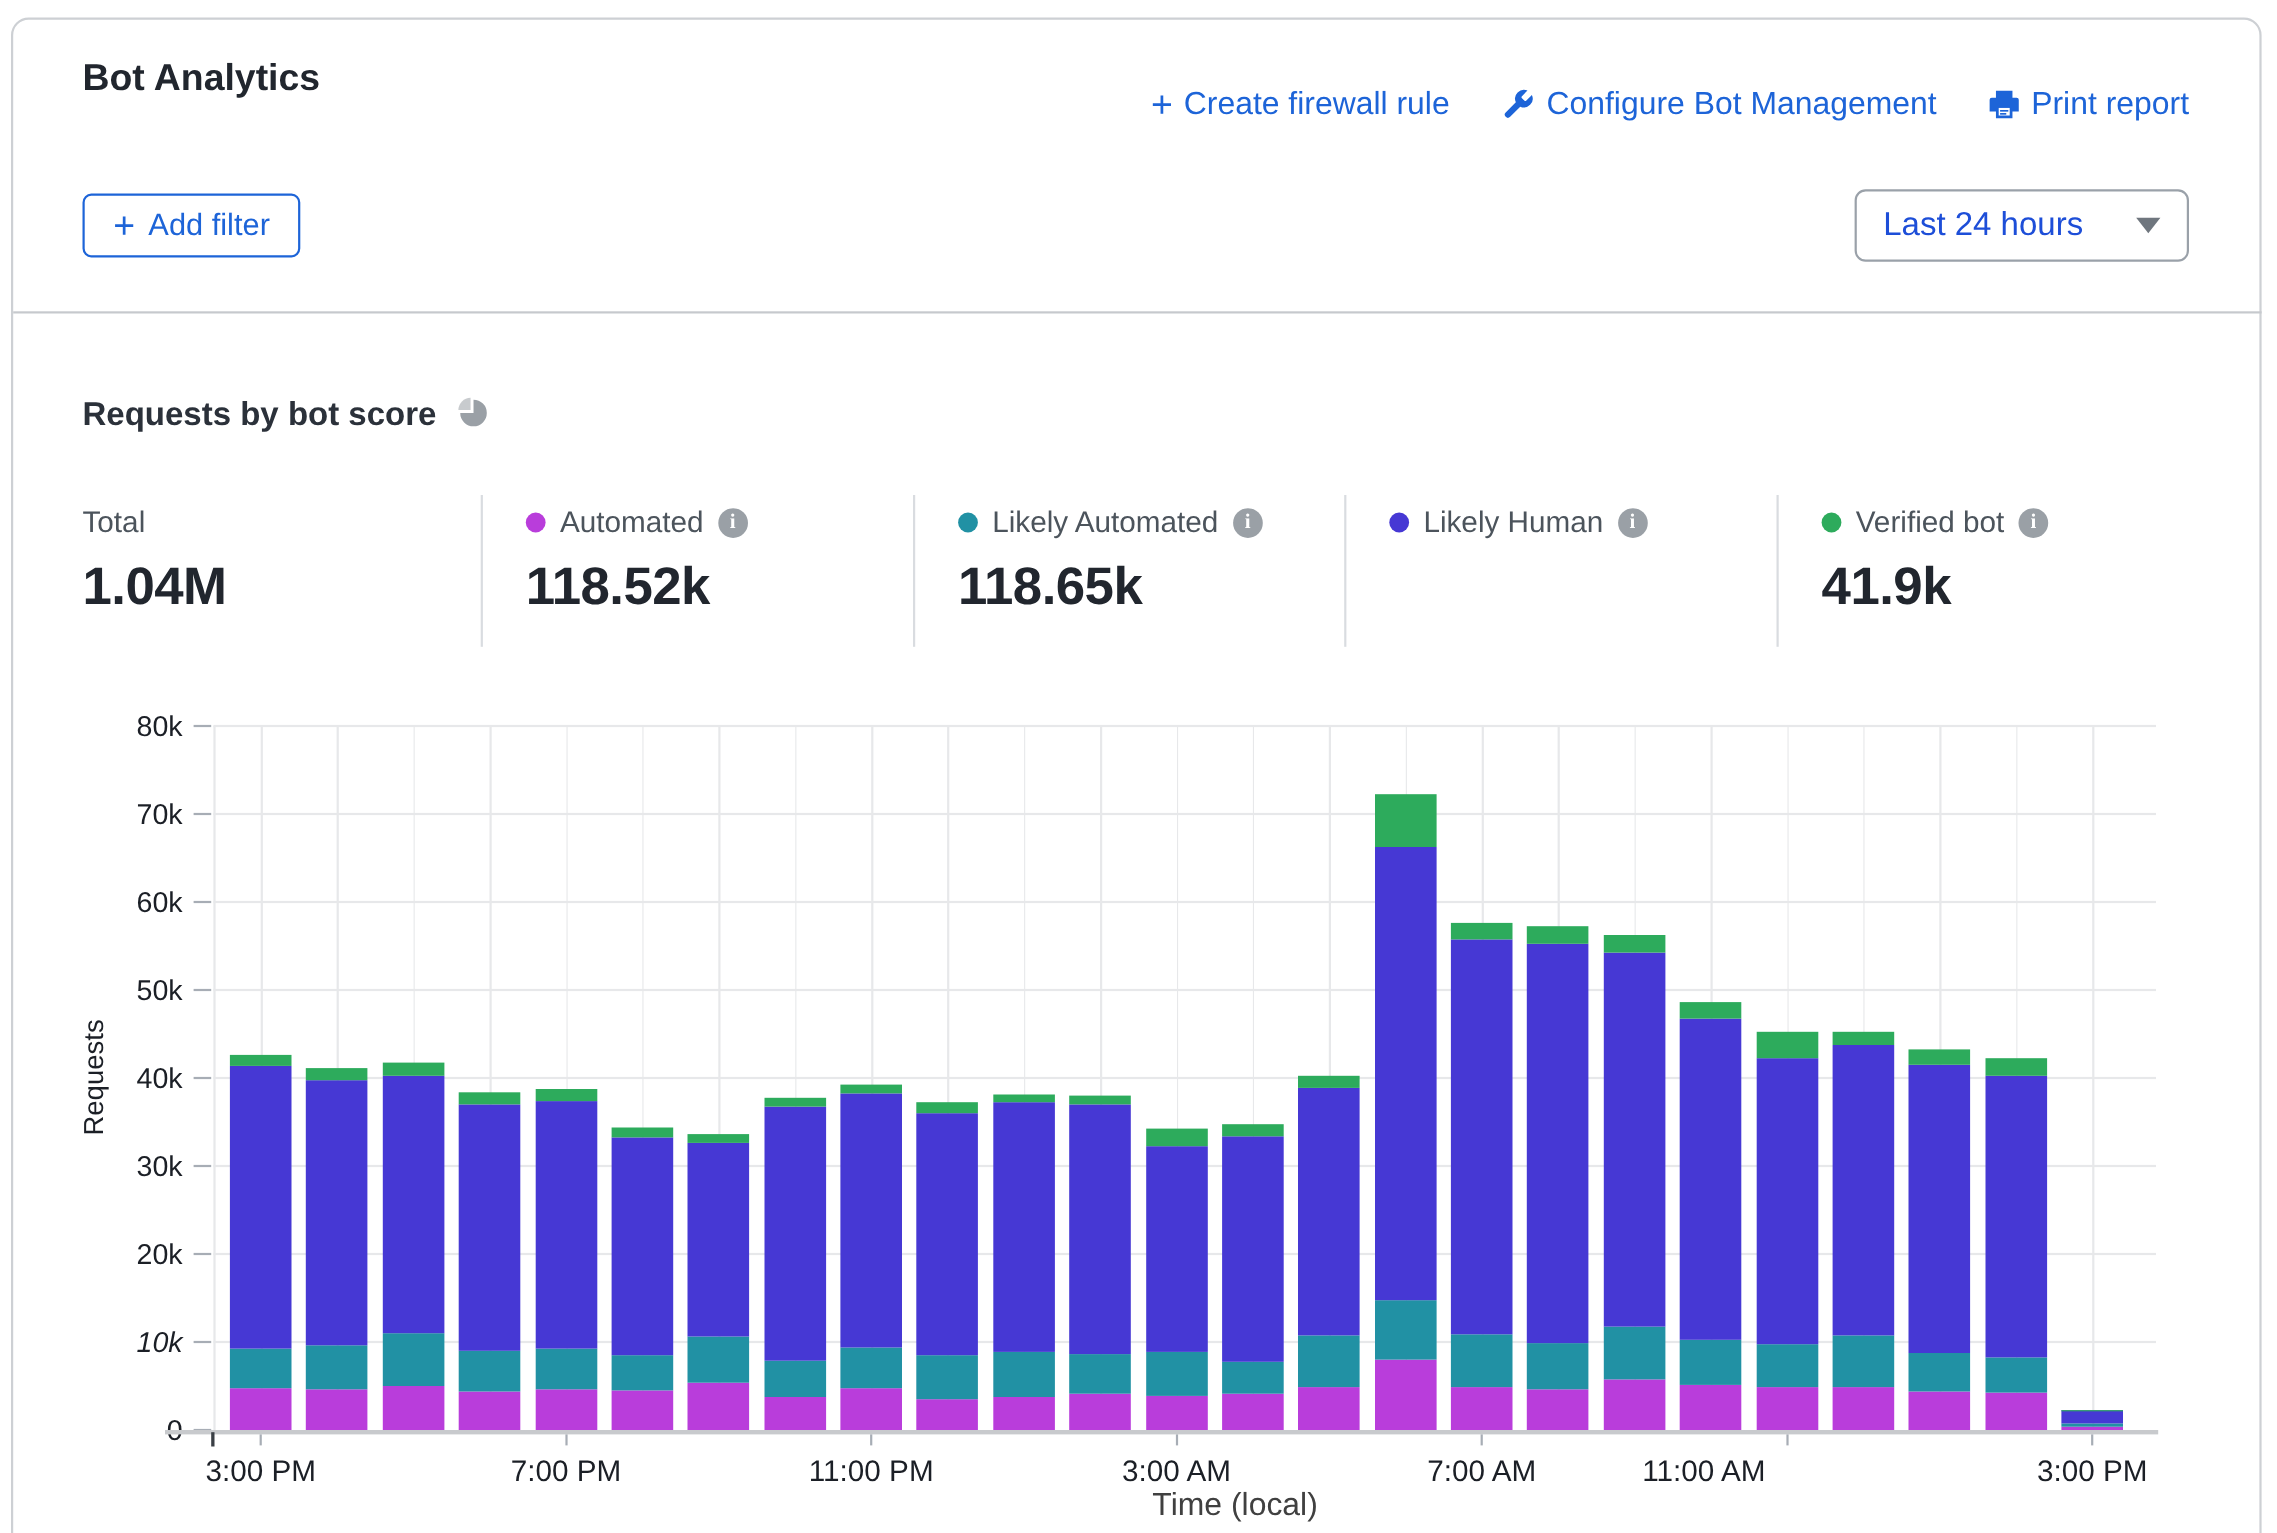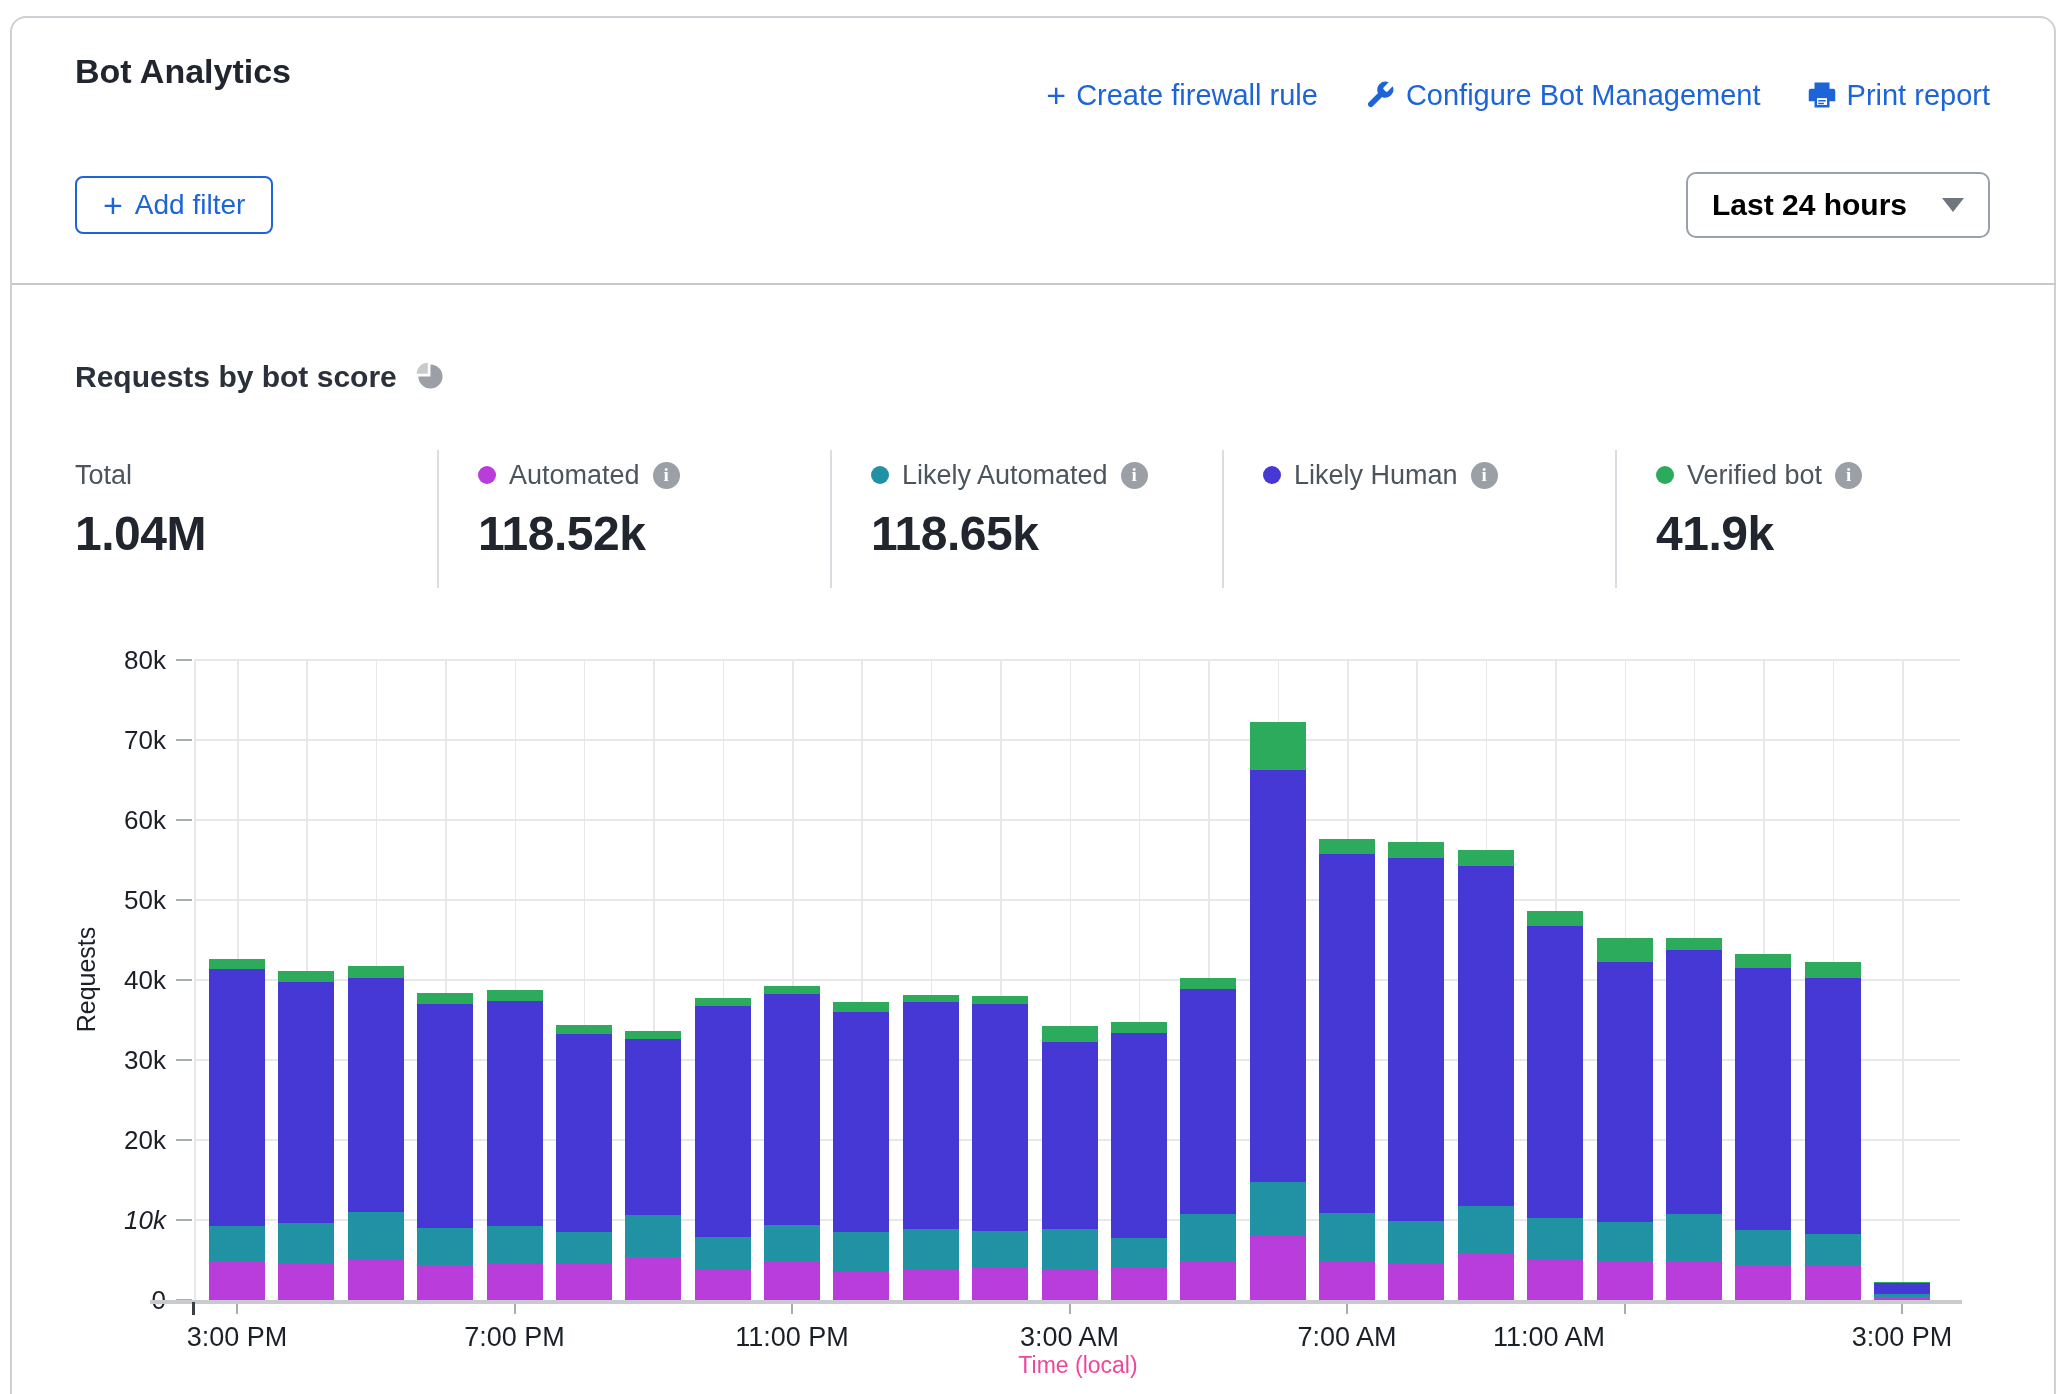--- a/index.html
+++ b/index.html
@@ -13,21 +13,21 @@
   .hlink { display:flex; align-items:center; gap:10px; color:#1d64d8; font-size:29px;
            cursor:pointer; white-space:nowrap; }
   .hlink svg { display:block; }
   .plus-glyph { font-size:34px; font-weight:500; line-height:1; }
   #add-filter-btn { left:75px; top:176px; height:58px; display:flex; align-items:center;
         gap:12px; padding:0 26px; border:2.5px solid #1d64d8; border-radius:8px;
         color:#1d64d8; font-size:28px; cursor:pointer; background:#fff; }
   #time-range { left:1686px; top:172px; width:304px; height:66px; border:2px solid #9aa1a9;
         border-radius:10px; background:#fff; display:flex; align-items:center;
         padding:0 24px; cursor:pointer; }
-  #time-range .val { font-size:30px; color:#000000; flex:1;font-weight:bold; }
+  #time-range .val { font-size:30px; color:#1d4ed8; flex:1; }
   .caret { width:0; height:0; border-left:11px solid transparent; border-right:11px solid transparent;
            border-top:14px solid #6f767e; }
   #header-divider { left:12px; top:283px; width:2044px; height:2px; background:#c6c9cd; }
   #section-title-row { left:75px; top:360px; display:flex; align-items:center; gap:18px; }
   #section-title { font-size:30px; font-weight:700; color:#2b313a; }
   
   .stat-divider { width:2px; top:450px; height:138px; background:#d9dce0; }
   .stat-col { top:458px; }
   .stat-label-row { display:flex; align-items:center; gap:13px; height:34px; }
   .stat-label { font-size:27px; color:#4c545c; white-space:nowrap; }
@@ -36,21 +36,21 @@
                display:inline-flex; align-items:center; justify-content:center;
                font-size:19px; font-weight:700; font-family:"Liberation Serif", serif; }
   .stat-value { margin-top:14px; font-size:48px; font-weight:700; color:#21262e;
                 letter-spacing:-0.5px; }
   
   #chart-plot { left:0; top:0; width:2070px; height:1394px; pointer-events:none; }
   .ytick-label { width:106px; text-align:right; font-size:26px; color:#1b1f26; }
   .xtick-label { width:200px; text-align:center; font-size:27px; color:#1b1f26; }
   .bar-seg { pointer-events:auto; }
   #ylabel { font-size:25px; color:#1b1f26; width:200px; text-align:center; }
-  #xlabel { font-size:23px; color:#ec4899; width:240px; text-align:center; }
+  #xlabel { font-size:29px; color:#404040; width:240px; text-align:right; }
 </style>
 </head>
 <body>
 
 <div class="abs" id="card-border"></div>
 
 <div class="abs" id="page-title">Bot Analytics</div>
 
 <div class="abs" id="header-actions">
   <div class="hlink">

